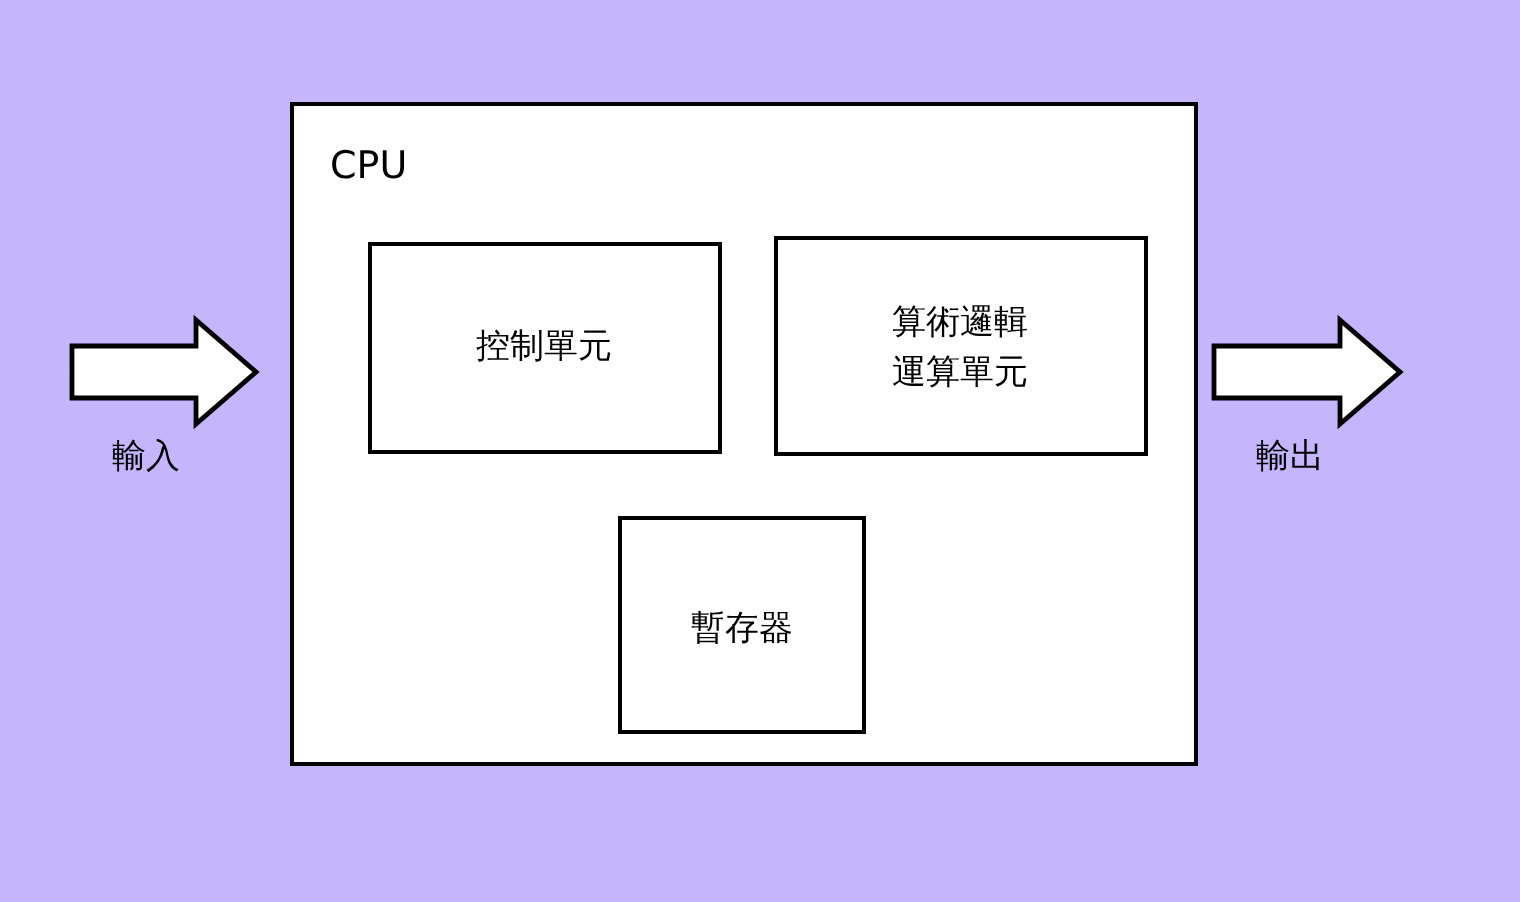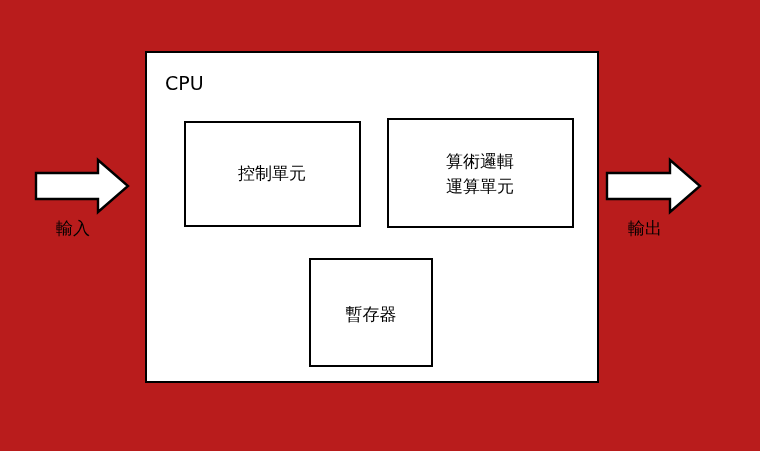--- a/index.html
+++ b/index.html
@@ -8,21 +8,21 @@
     background: #ffffff;
   }
   body {
     font-family: "DejaVu Sans", "Liberation Sans", sans-serif;
     color: #000000;
   }
   #canvas {
     position: relative;
     width: 760px;
     height: 451px;
-    background: #b91c1c;
+    background: #c4b5fd;
     overflow: hidden;
   }
   svg.diagram {
     position: absolute;
     left: 0;
     top: 0;
     width: 760px;
     height: 451px;
     display: block;
   }

